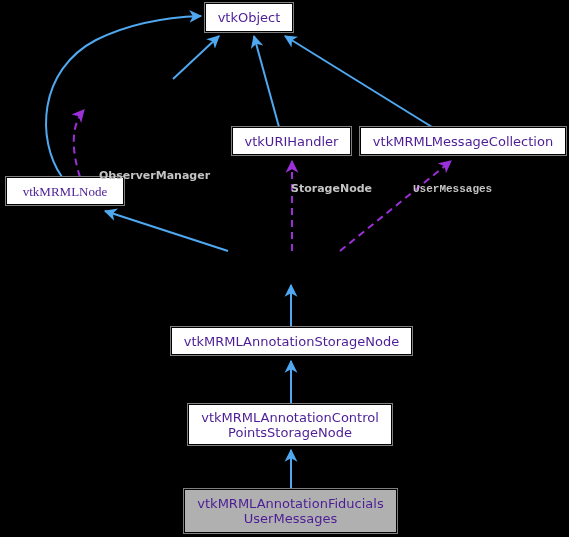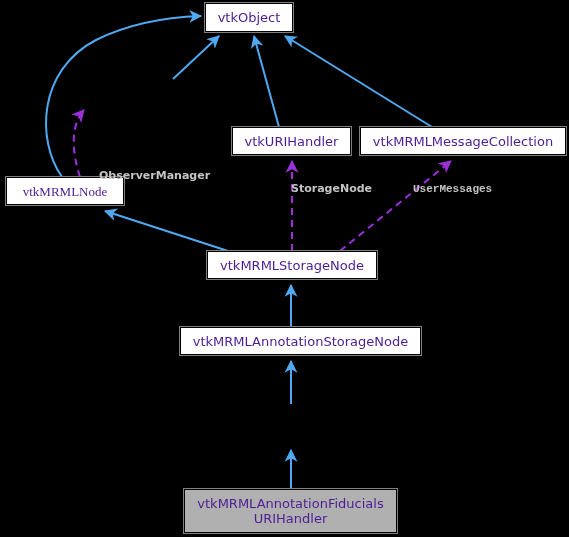--- a/index.html
+++ b/index.html
@@ -107,32 +107,33 @@
   </div>
 
   <div class="node" style="left:232px; top:127px; width:119px; height:28px;">
     <span class="node-label">vtkURIHandler</span>
   </div>
 
   <div class="node" style="left:360px; top:127px; width:206px; height:28px;">
     <span class="node-label">vtkMRMLMessageCollection</span>
   </div>
 
-  <div class="node" style="left:207px; top:251px; width:170px; height:28px;">
-    <span class="node-label">vtkMRMLStorageNode</span>
-  </div>
 
-  <div class="node" style="left:180px; top:327px; width:241px; height:28px;">
+  <div class="node" style="left:171px; top:327px; width:241px; height:28px;">
     <span class="node-label">vtkMRMLAnnotationStorageNode</span>
   </div>
 
+  <div class="node" style="left:188px; top:404px; width:204px; height:41px;">
+    <span class="node-label">vtkMRMLAnnotationControl
+PointsStorageNode</span>
+  </div>
 
   <div class="node highlight" style="left:184px; top:489px; width:213px; height:44px;">
     <span class="node-label">vtkMRMLAnnotationFiducials
-URIHandler</span>
+UserMessages</span>
   </div>
 
 
   <div class="edge-label" style="left:99px; top:134px;margin-top:36px;">ObserverManager</div>
 
   <div class="edge-label" style="left:291px; top:183px;">StorageNode</div>
 
   <div class="edge-label" style="left:413px; top:183px;font-family:Liberation Mono, monospace;">UserMessages</div>
 
 </div>

